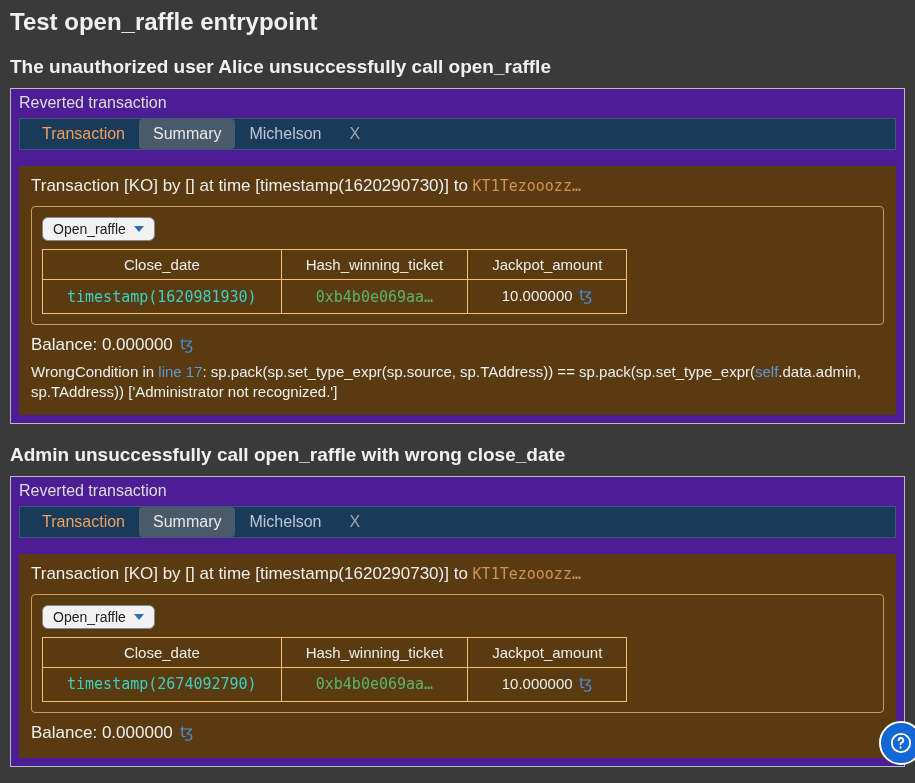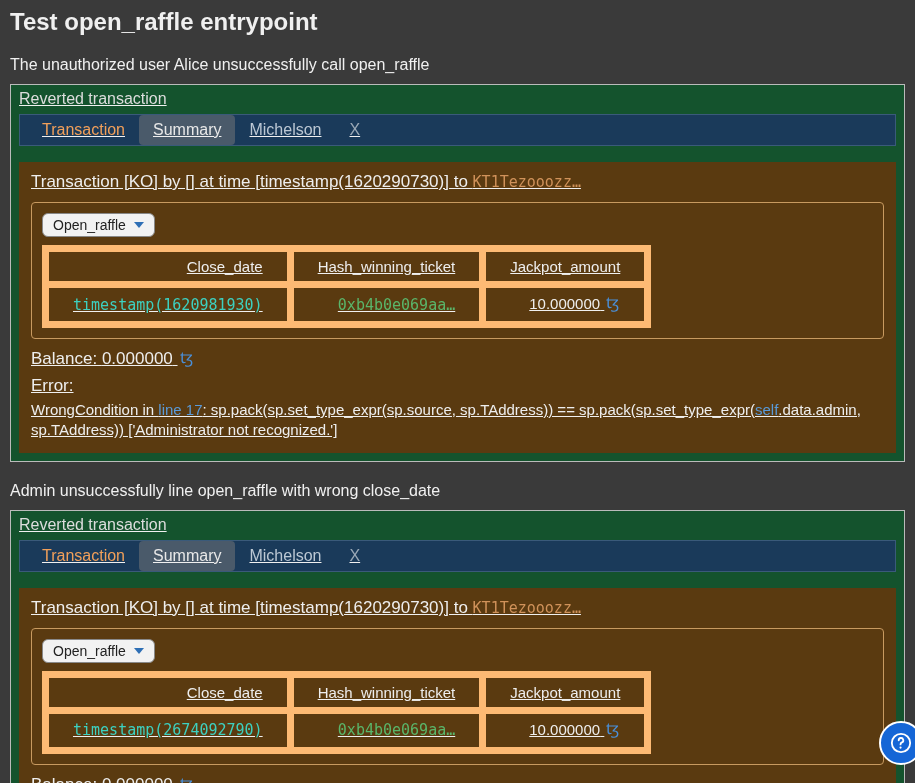--- a/index.html
+++ b/index.html
@@ -11,30 +11,29 @@
     height: 783px;
     overflow: hidden;
     padding: 8px 10px;
   }
   h1.page-title {
     font-size: 24px;
     font-weight: 700;
     margin-bottom: 12px;
   }
   h2.section-title {
-    font-size: 16px;
-    font-weight: 400;
+    font-size: 19px;
+    font-weight: 700;
     margin-bottom: 10px;
     margin-top: 20px;
   }
   .reverted-box {
     border: 1px solid #bbb;
-    background: #14532d;
+    background: #4c1d95;
     padding: 5px 8px 8px 8px;
-    text-decoration: underline;
   }
   .reverted-label {
     font-size: 16px;
     color: #ddd;
     margin-bottom: 6px;
   }
   .tabs-bar {
     background: #1a3a5a;
     border: 1px solid #3a5a7a;
     display: flex;
@@ -99,23 +98,23 @@
     border-left: 5px solid transparent;
     border-right: 5px solid transparent;
     border-top: 6px solid #2e6fb5;
   }
   table.params {
     border-collapse: collapse;
     width: 100%;
     max-width: 500px;
   }
   table.params th, table.params td {
-    border: 7px solid #fdba74;
+    border: 1px solid #fdba74;
     padding: 6px 24px;
-    text-align: right;
+    text-align: center;
     font-size: 15px;
     font-weight: 400;
   }
   table.params th { color: #eee; }
   .mono { font-family: "Menlo","Consolas",monospace; font-size: 15px; }
   .cyan { color: #3dd0c0; }
   .green { color: #5ab56a; }
   .balance-line, .error-line {
     font-size: 17px;
     margin-top: 4px;
@@ -205,29 +204,28 @@
     </div>
 
     <div class="balance-line">
       <span>Balance: </span><span>0.000000</span>
       <span class="tez-icon">
         <svg width="14" height="18" viewBox="0 0 14 18">
             <text x="0" y="14" font-size="16" fill="#4a8fd8" font-family="serif">ꜩ</text>
           </svg>
       </span>
     </div>
-    <div class="error-line">Error:</div>
     <div class="error-body">
       <span>WrongCondition in </span><span class="link">line 17</span><span>: sp.pack(sp.set_type_expr(sp.source, sp.TAddress)) == sp.pack(sp.set_type_expr(</span><span class="selfkw">self</span><span>.data.admin, sp.TAddress)) ['Administrator not recognized.']</span>
     </div>
   </div>
 
 </div>
 
-<h2 class="section-title">Admin unsuccessfully line open_raffle with wrong close_date</h2>
+<h2 class="section-title">Admin unsuccessfully call open_raffle with wrong close_date</h2>
 <div class="reverted-box">
   <div class="reverted-label">Reverted transaction</div>
 
   <div class="tabs-bar">
     <div class="tab highlight">Transaction</div>
     <div class="tab active">Summary</div>
     <div class="tab">Michelson</div>
     <div class="tab-x">X</div>
   </div>
 

